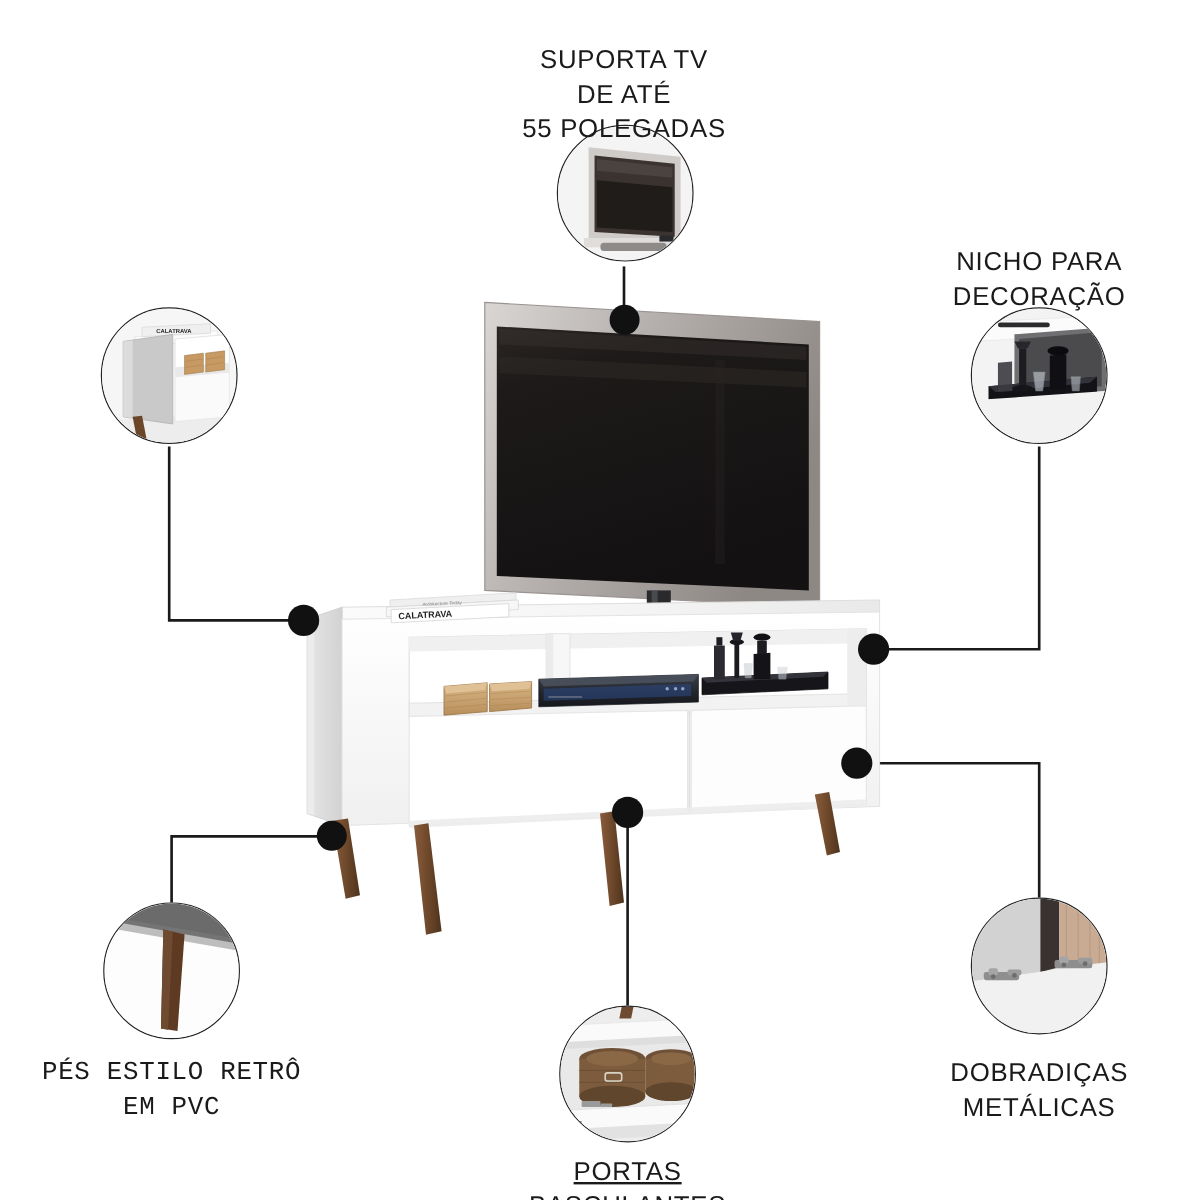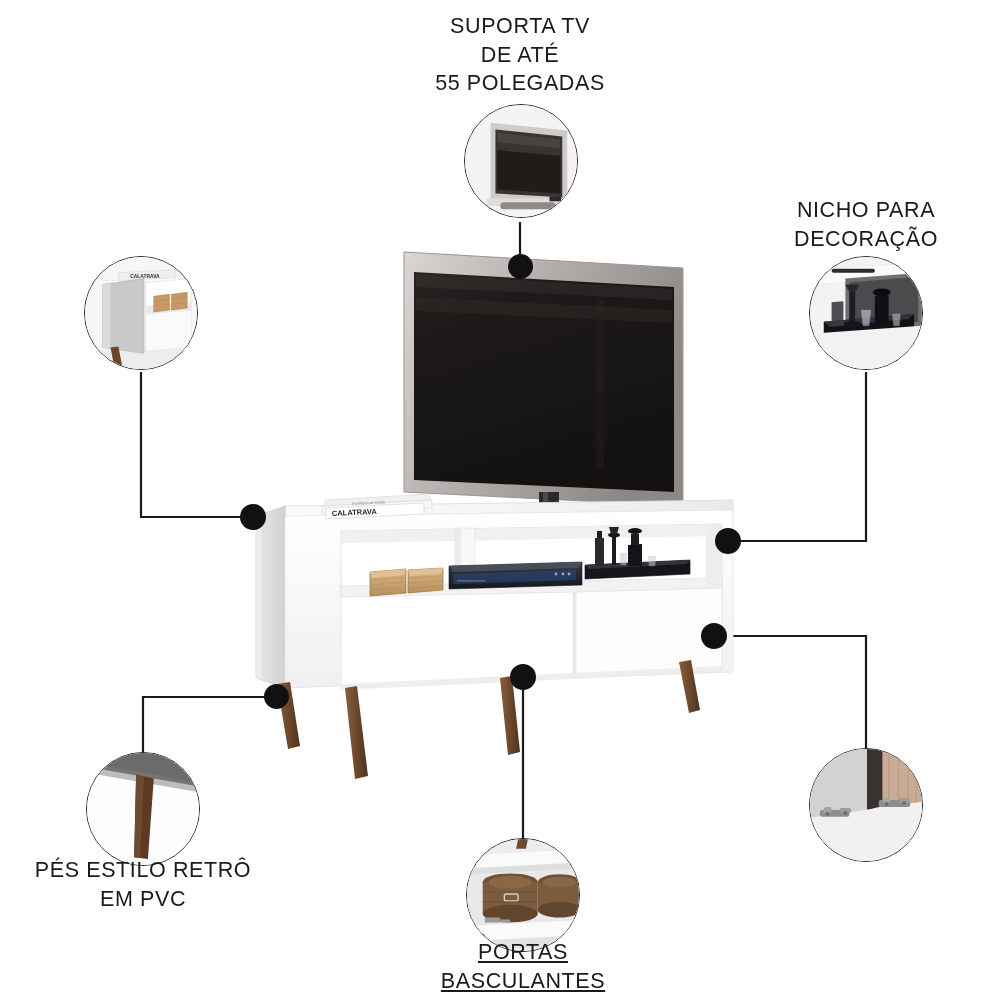--- a/index.html
+++ b/index.html
@@ -15,20 +15,21 @@
   .label {
     position: absolute;
     text-align: center;
     color: #1a1a1a;
     font-size: 21.5px;
     letter-spacing: 0.6px;
     line-height: 1.33;
     font-weight: 400;
     white-space: pre-line;
     font-family: "Liberation Sans", sans-serif;
+    margin-top: 24px;
   }
 
   
   .wire { position: absolute; left: 0; top: 0; width: 1000px; height: 1000px; pointer-events: none; }
 
   
   .bubble {
     position: absolute;
     border-radius: 50%;
     overflow: hidden;
@@ -381,23 +382,25 @@
   <div class="dot" style="left:715px; top:528px; width:26px; height:26px;"></div>
   <div class="dot" style="left:264px; top:684px; width:25px; height:25px;"></div>
   <div class="dot" style="left:510px; top:664px; width:26px; height:26px;"></div>
   <div class="dot" style="left:701px; top:623px; width:26px; height:26px;"></div>
 
   <div class="label" style="left:370px; top:12px; width:300px;">SUPORTA TV
 DE ATÉ
 55 POLEGADAS</div>
 
 
-  <div class="label" style="left:746px; top:196px; width:240px;">NICHO PARA
+  <div class="label" style="left:746px; top:180px; width:240px;">NICHO PARA
 DECORAÇÃO</div>
 
-  <div class="label" style="left:22px; top:856px; width:242px;">PÉS ESTILO RETRÔ
+  <div class="label" style="left:22px; top:856px; width:242px;font-family:Liberation Mono, monospace;">PÉS ESTILO RETRÔ
 EM PVC</div>
 
   <div class="label" style="left:402px; top:938px; width:242px;text-decoration:underline;">PORTAS
 BASCULANTES</div>
 
+  <div class="label" style="left:745px; top:856px; width:242px;">DOBRADIÇAS
+METÁLICAS</div>
 
 </div>
 
 </body></html>

